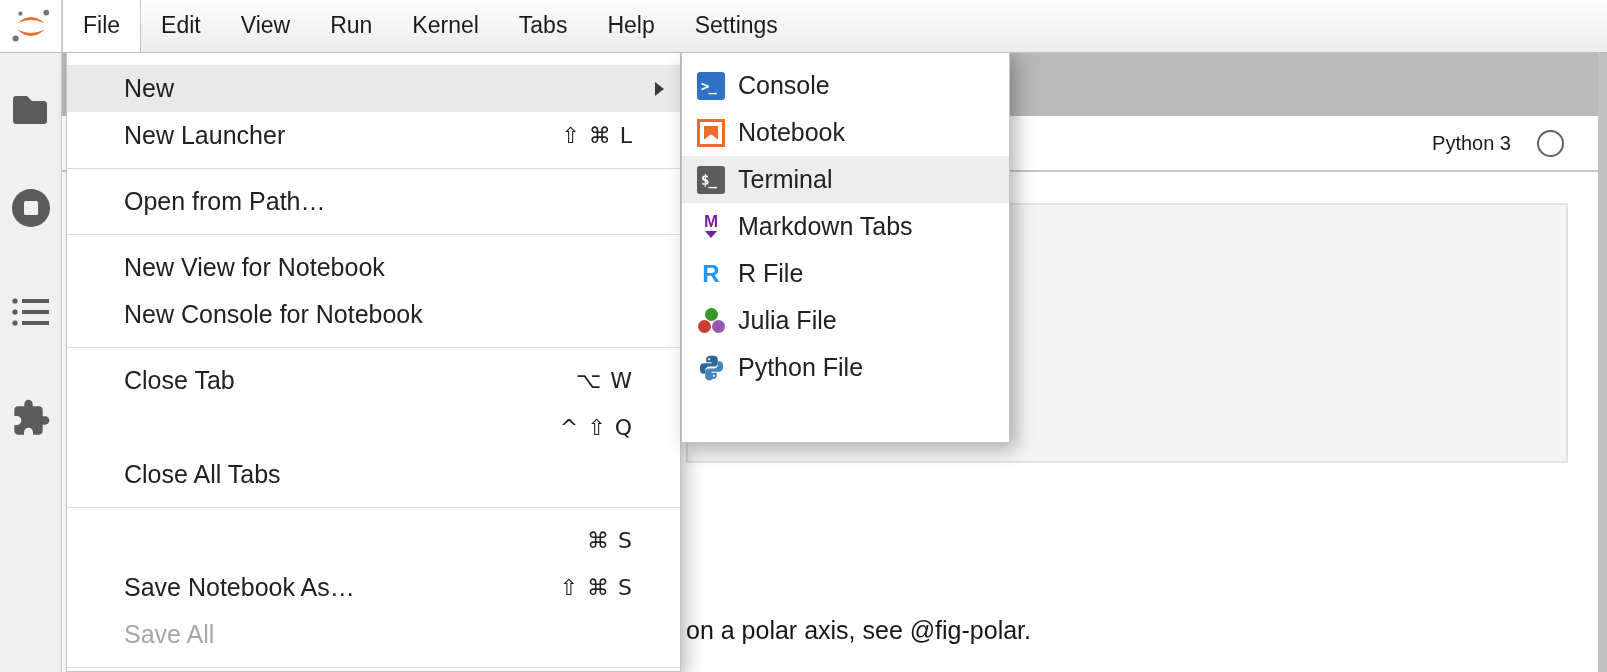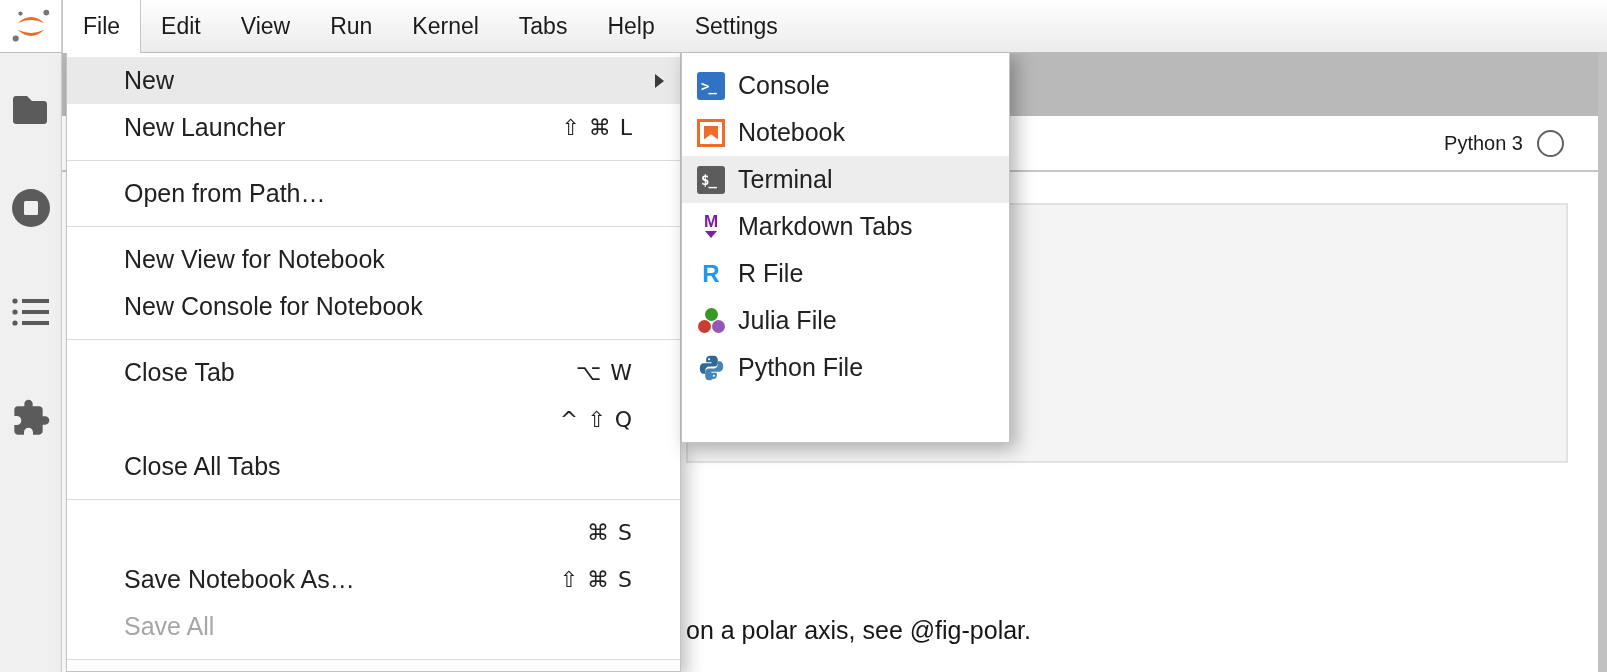--- a/index.html
+++ b/index.html
@@ -3,51 +3,51 @@
 <meta charset="utf-8">
 <style>
   * { margin:0; padding:0; box-sizing:border-box; }
   html,body { width:1607px; height:672px; overflow:hidden; background:#fff;
               font-family:"Liberation Sans", sans-serif; }
   .stage { position:relative; width:1607px; height:672px; }
 
   
   .menubar { position:absolute; left:0; top:0; width:1607px; height:53px;
              background:linear-gradient(#fefefe,#ececec);
-             border-bottom:1px solid #bdbdbd; z-index:50; display:flex; align-items:center; }
+             border-bottom:1px solid #bdbdbd; z-index:50; display:flex; align-items:flex-end; }
   .logo-box { width:62px; height:52px; background:#fff; border-right:1px solid #cfcfcf;
               display:flex; align-items:center; justify-content:center; }
   .mb-items { display:flex; align-items:stretch; }
   .mb-item { display:flex; align-items:center; padding:0 20px; font-size:23px; color:#1b1b1b; cursor:default; }
   .mb-item.active { background:#fff; border-left:1px solid #c6c6c6; border-right:1px solid #c6c6c6;
                     height:53px; position:relative; z-index:60; }
 
   
   .sidebar { position:absolute; left:0; top:53px; width:62px; height:619px;
              background:#f0f0f0; border-right:1px solid #cfcfcf; z-index:20; }
   .sb-btn { position:absolute; left:0; width:62px; height:52px;
             display:flex; align-items:center; justify-content:center; }
 
   
   .tabbar-gray { position:absolute; left:62px; top:53px; right:0; height:63px; background:#b9b9b9; z-index:1; }
   .toolbar { position:absolute; left:62px; top:116px; right:9px; height:56px; background:#fff;
              border-bottom:2px solid #c6c6c6; z-index:1;
              display:flex; align-items:center; justify-content:flex-end; padding-right:34px; }
-  .kernel-name { font-size:20px; color:#1b1b1b; margin-right:14px; }
+  .kernel-name { font-size:20px; color:#1b1b1b; margin-right:26px; }
   .kernel-circle { width:27px; height:27px; border:2.5px solid #616161; border-radius:50%; background:#fff; }
   .scroll-strip { position:absolute; right:0; top:53px; width:9px; height:619px; background:#c1c1c1; z-index:2; }
   .nb-cell { position:absolute; left:686px; top:203px; width:882px; height:260px;
              background:#f4f4f4; border:2px solid #e2e2e2; z-index:2; }
   .md-text { position:absolute; left:686px; top:598px; width:600px;
              font-size:25px; color:#161616; z-index:2;margin-top:18px; }
 
   
   .file-menu { position:absolute; left:66px; top:53px; width:615px; height:619px;
                background:#fff; border:1px solid #c3c3c3; border-top:none;
-               box-shadow:6px 6px 16px rgba(0,0,0,.25); z-index:30; padding-top:4px; overflow:hidden; }
+               box-shadow:6px 6px 16px rgba(0,0,0,.25); z-index:30; padding-top:12px; overflow:hidden; }
   .fm-row { position:relative; height:47px; display:flex; align-items:center;
             padding:0 47px 0 57px; font-size:25px; color:#212121; cursor:default; }
   .fm-row.hl { background:#e9e9e9; }
   .fm-row.disabled { color:#a6a6a6; }
   .fm-sep { border-top:1px solid #dcdcdc; margin:9px 0; }
   .fm-shortcut { margin-left:auto; font-family:"DejaVu Sans", sans-serif; font-size:22px;
                  color:#212121; letter-spacing:1px; white-space:nowrap; }
   .fm-caret { position:absolute; right:16px; top:50%; transform:translateY(-50%);
               width:0; height:0; border-left:9px solid #3a3a3a;
               border-top:7px solid transparent; border-bottom:7px solid transparent; }

